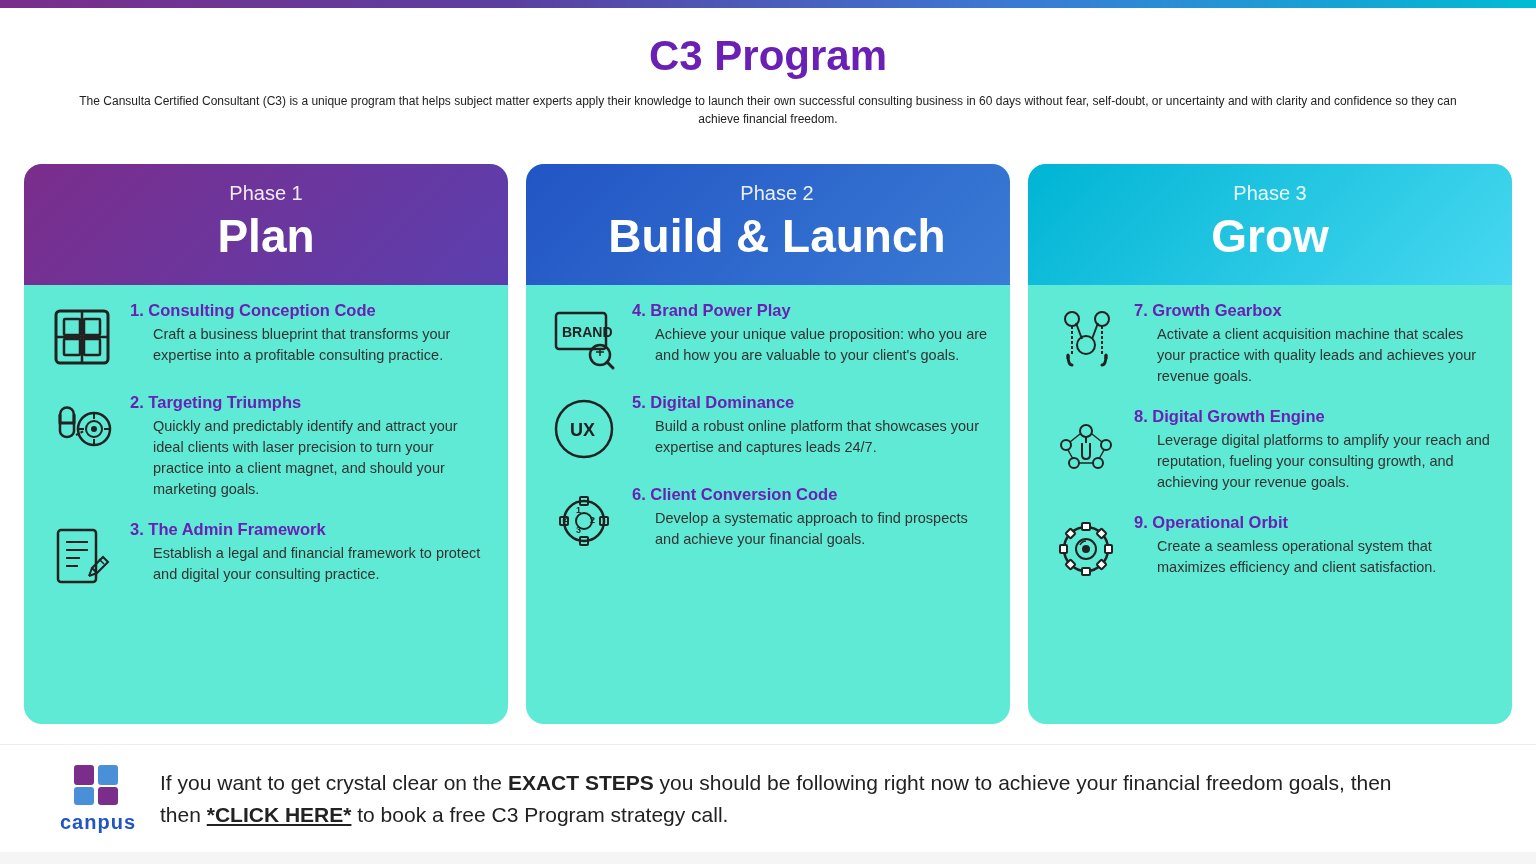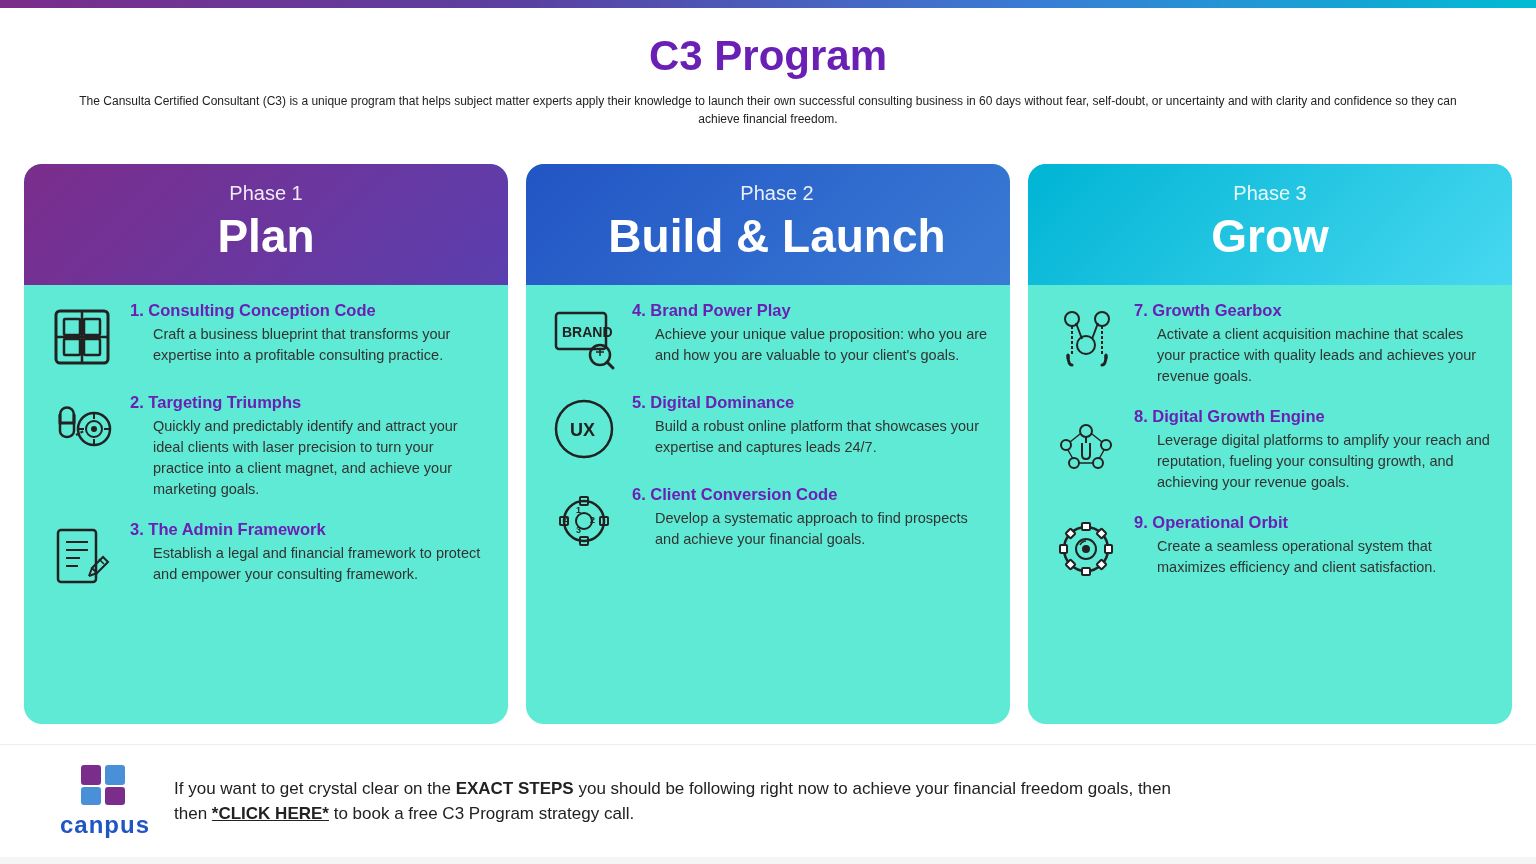--- a/index.html
+++ b/index.html
@@ -115,27 +115,27 @@
       flex-direction: column;
       align-items: center;
       gap: 4px;
       flex-shrink: 0;
     }
     .footer-logo-icon {
       width: 52px;
       height: 44px;
     }
     .footer-logo-text {
-      font-size: 24px;
+      font-size: 20px;
       font-weight: 800;
       color: #2255c4;
       letter-spacing: 1px;
     }
     .footer-text {
-      font-size: 17px;
+      font-size: 21px;
       color: #222;
       line-height: 1.5;
     }
     .footer-text strong { font-weight: 900; }
     .footer-link {
       text-decoration: underline;
       font-weight: 700;
       color: #222;
     }
   </style>
@@ -191,42 +191,42 @@
             <line x1="30" y1="34" x2="36" y2="34" stroke="#222" stroke-width="2"></line>
             <line x1="56" y1="34" x2="62" y2="34" stroke="#222" stroke-width="2"></line>
             <line x1="46" y1="18" x2="46" y2="24" stroke="#222" stroke-width="2"></line>
             <line x1="46" y1="44" x2="46" y2="50" stroke="#222" stroke-width="2"></line>
 
             <line x1="28" y1="40" x2="36" y2="36" stroke="#222" stroke-width="2" stroke-dasharray="3,2"></line>
           </svg>
         </div>
         <div class="item-text">
           <div class="item-title">2. Targeting Triumphs</div>
-          <div class="item-desc">Quickly and predictably identify and attract your ideal clients with laser precision to turn your practice into a client magnet, and achieve your marketing goals.</div>
+          <div class="item-desc">Quickly and predictably identify and attract your ideal clients with laser precision to turn your practice into a client magnet, and should your marketing goals.</div>
         </div>
       </div>
 
       <div class="item">
         <div class="item-icon">
           <svg viewBox="0 0 68 68" fill="none" xmlns="http://www.w3.org/2000/svg">
             <rect x="10" y="8" width="38" height="52" rx="3" stroke="#222" stroke-width="2.5" fill="none"></rect>
             <line x1="18" y1="20" x2="40" y2="20" stroke="#222" stroke-width="2"></line>
             <line x1="18" y1="28" x2="40" y2="28" stroke="#222" stroke-width="2"></line>
             <line x1="18" y1="36" x2="32" y2="36" stroke="#222" stroke-width="2"></line>
             <line x1="18" y1="44" x2="30" y2="44" stroke="#222" stroke-width="2"></line>
 
             <path d="M44 46 L55 35 L60 40 L49 51 Z" stroke="#222" stroke-width="2" fill="none"></path>
             <line x1="44" y1="46" x2="41" y2="54" stroke="#222" stroke-width="2"></line>
             <line x1="49" y1="51" x2="41" y2="54" stroke="#222" stroke-width="2"></line>
             <line x1="51" y1="37" x2="56" y2="42" stroke="#222" stroke-width="1.5"></line>
           </svg>
         </div>
         <div class="item-text">
           <div class="item-title">3. The Admin Framework</div>
-          <div class="item-desc">Establish a legal and financial framework to protect and empower your consulting framework.</div>
+          <div class="item-desc">Establish a legal and financial framework to protect and digital your consulting practice.</div>
         </div>
       </div>
 
     </div>
   </div>
 
   <div class="phase-col">
     <div class="phase-header phase-2-header">
       <div class="phase-num">Phase 2</div>
       <div class="phase-name">Build &amp; Launch</div>

